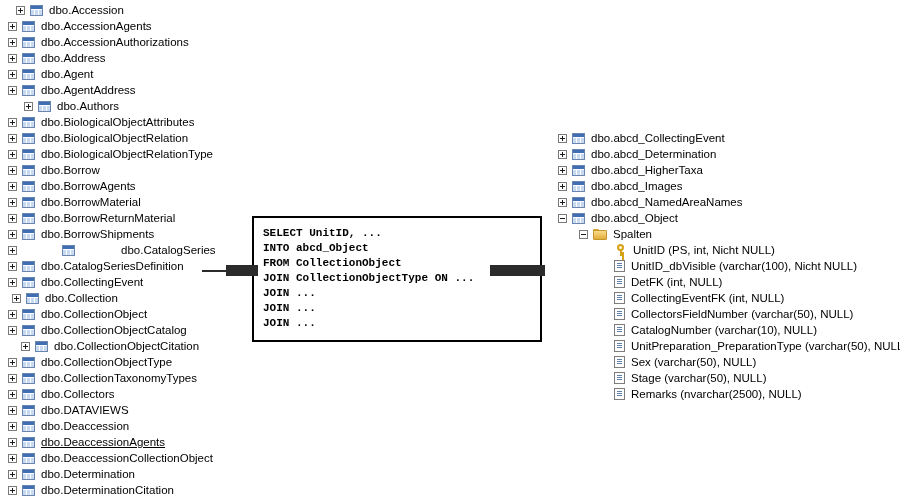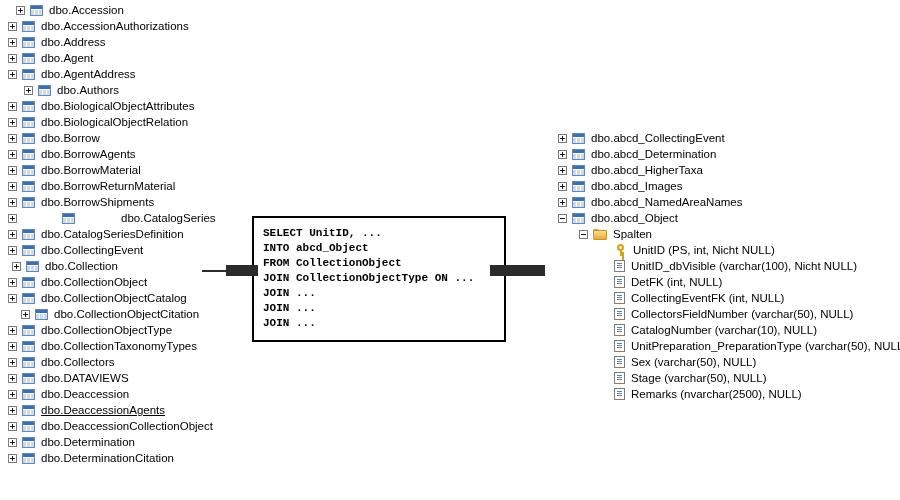--- a/index.html
+++ b/index.html
@@ -172,21 +172,21 @@
         #5f7fa8 2px 3px, transparent 3px 4px,
         #5f7fa8 4px 5px, transparent 5px 6px,
         #5f7fa8 6px 7px, transparent 7px 8px);
   }
 
   
   #sql-box {
     position: absolute;
     left: 252px;
     top: 216px;
-    width: 254px;
+    width: 290px;
     height: 126px;
     border: 2px solid #000000;
     background: #ffffff;
     box-sizing: border-box;
     z-index: 5;
   }
   #sql-box .sql-text {
     font-family: "Liberation Mono", "DejaVu Sans Mono", monospace;
     font-size: 11px;
     font-weight: bold;
@@ -230,20 +230,25 @@
 
 <div class="tree" id="left-tree" style="left: 8px; top: 2px;">
     <div class="row" style="padding-left: 8px;">
       <span class="expander plus"></span>
       <span class="icon-table"></span>
       <span class="label">dbo.Accession</span>
     </div>
     <div class="row" style="padding-left: 0px;">
       <span class="expander plus"></span>
       <span class="icon-table"></span>
+      <span class="label">dbo.AccessionAgents</span>
+    </div>
+    <div class="row" style="padding-left: 0px;">
+      <span class="expander plus"></span>
+      <span class="icon-table"></span>
       <span class="label">dbo.AccessionAuthorizations</span>
     </div>
     <div class="row" style="padding-left: 0px;">
       <span class="expander plus"></span>
       <span class="icon-table"></span>
       <span class="label">dbo.Address</span>
     </div>
     <div class="row" style="padding-left: 0px;">
       <span class="expander plus"></span>
       <span class="icon-table"></span>
@@ -261,20 +266,25 @@
     </div>
     <div class="row" style="padding-left: 0px;">
       <span class="expander plus"></span>
       <span class="icon-table"></span>
       <span class="label">dbo.BiologicalObjectAttributes</span>
     </div>
     <div class="row" style="padding-left: 0px;">
       <span class="expander plus"></span>
       <span class="icon-table"></span>
       <span class="label">dbo.BiologicalObjectRelation</span>
+    </div>
+    <div class="row" style="padding-left: 0px;">
+      <span class="expander plus"></span>
+      <span class="icon-table"></span>
+      <span class="label">dbo.BiologicalObjectRelationType</span>
     </div>
     <div class="row" style="padding-left: 0px;">
       <span class="expander plus"></span>
       <span class="icon-table"></span>
       <span class="label">dbo.Borrow</span>
     </div>
     <div class="row" style="padding-left: 0px;">
       <span class="expander plus"></span>
       <span class="icon-table"></span>
       <span class="label">dbo.BorrowAgents</span>

